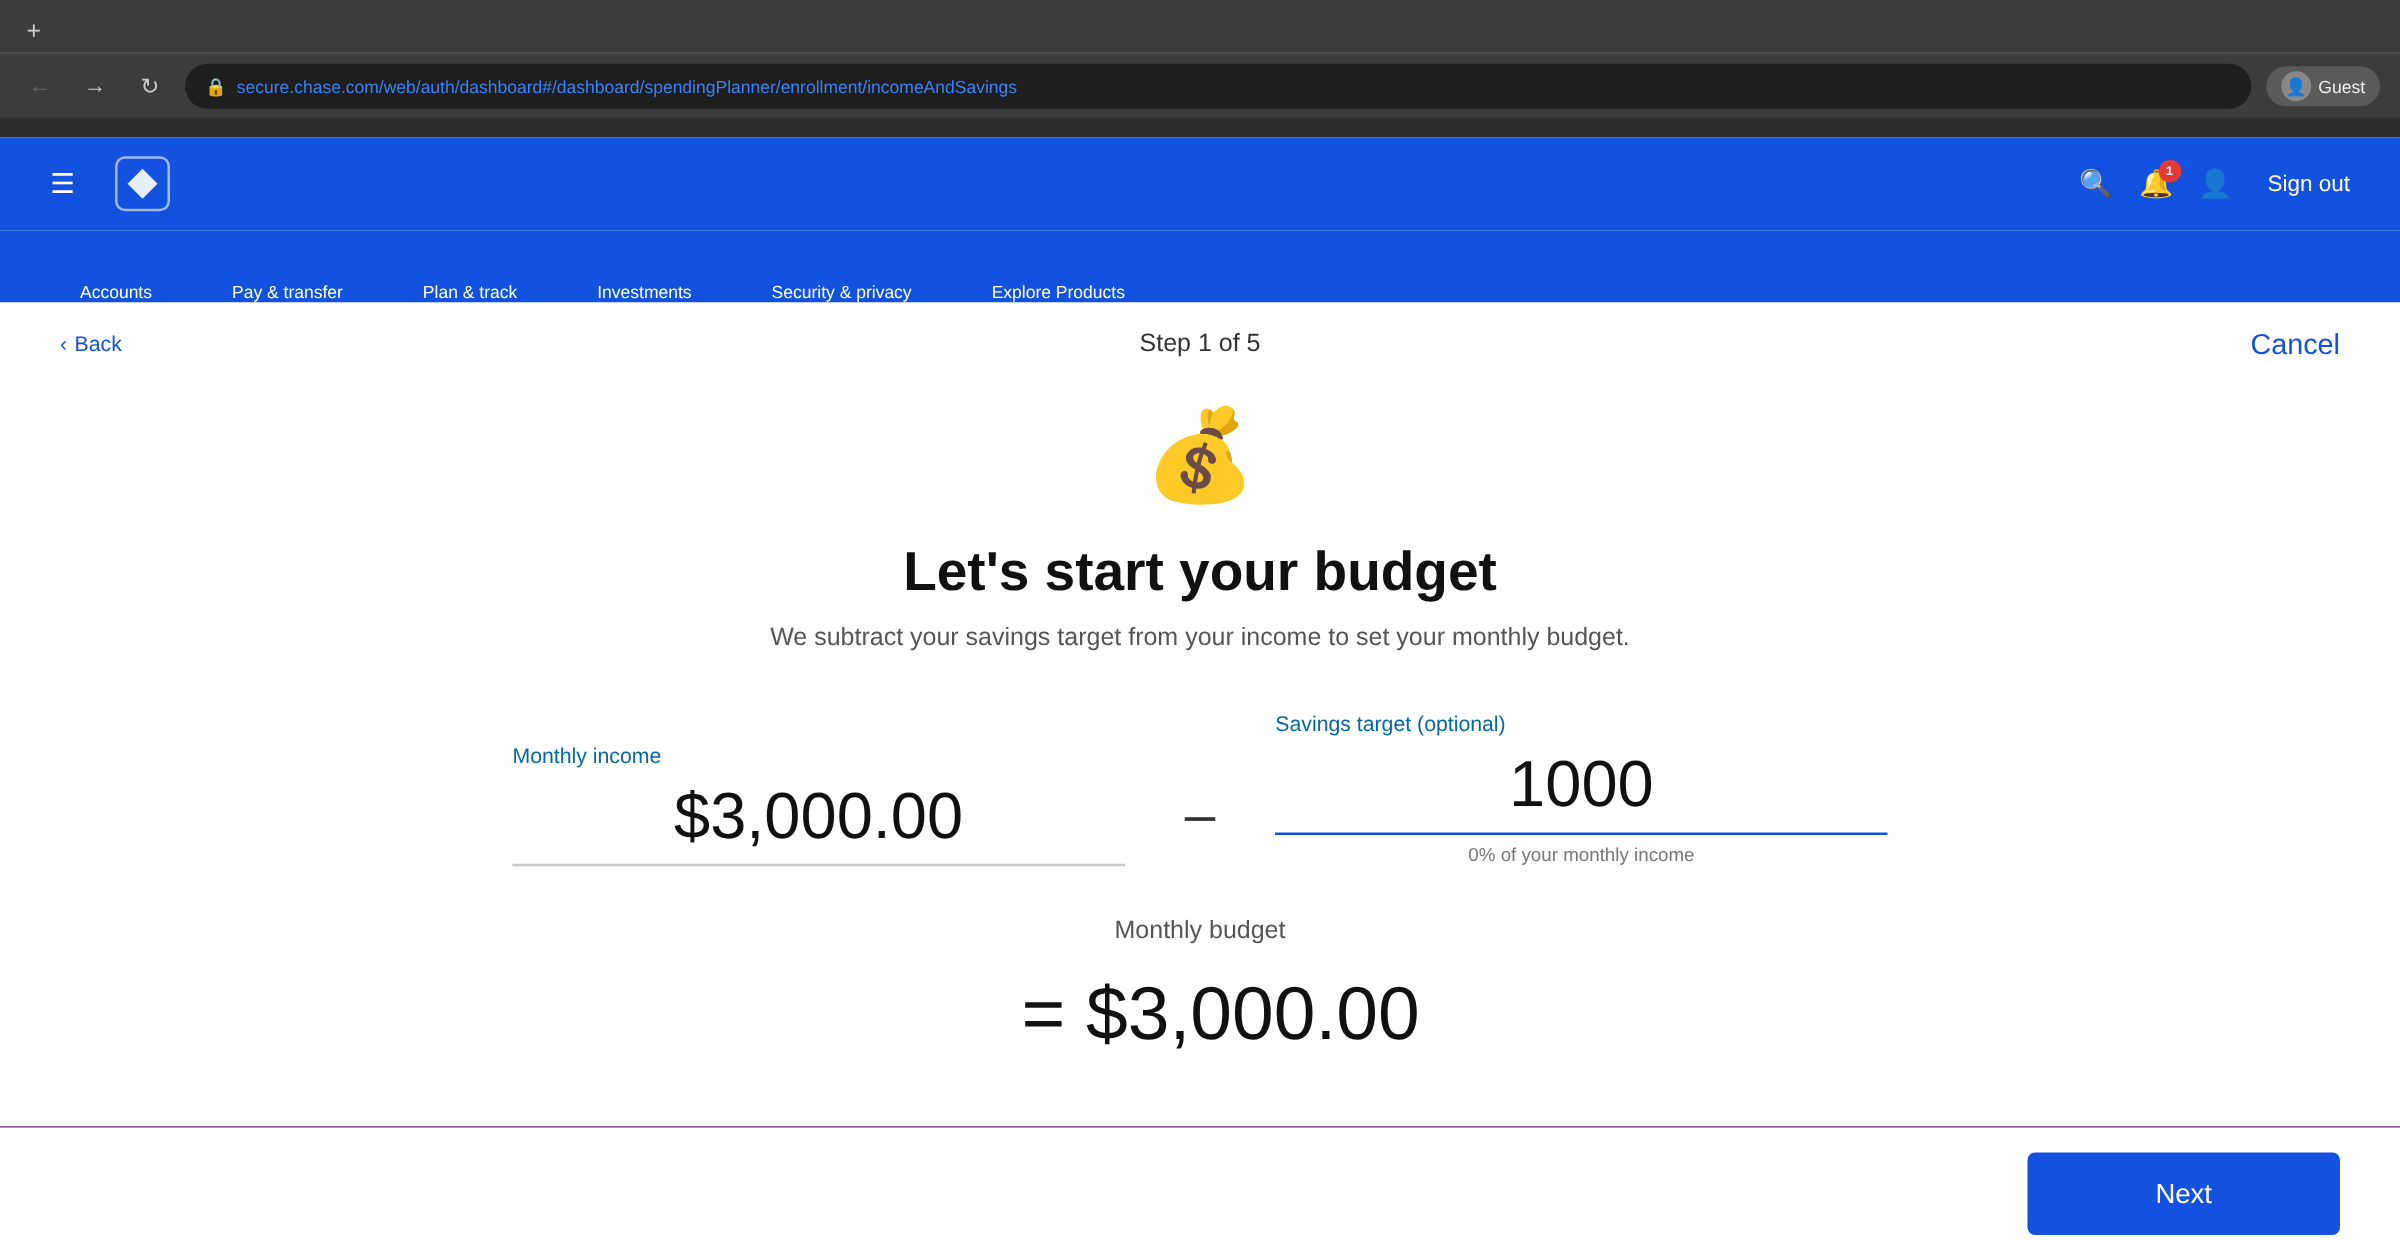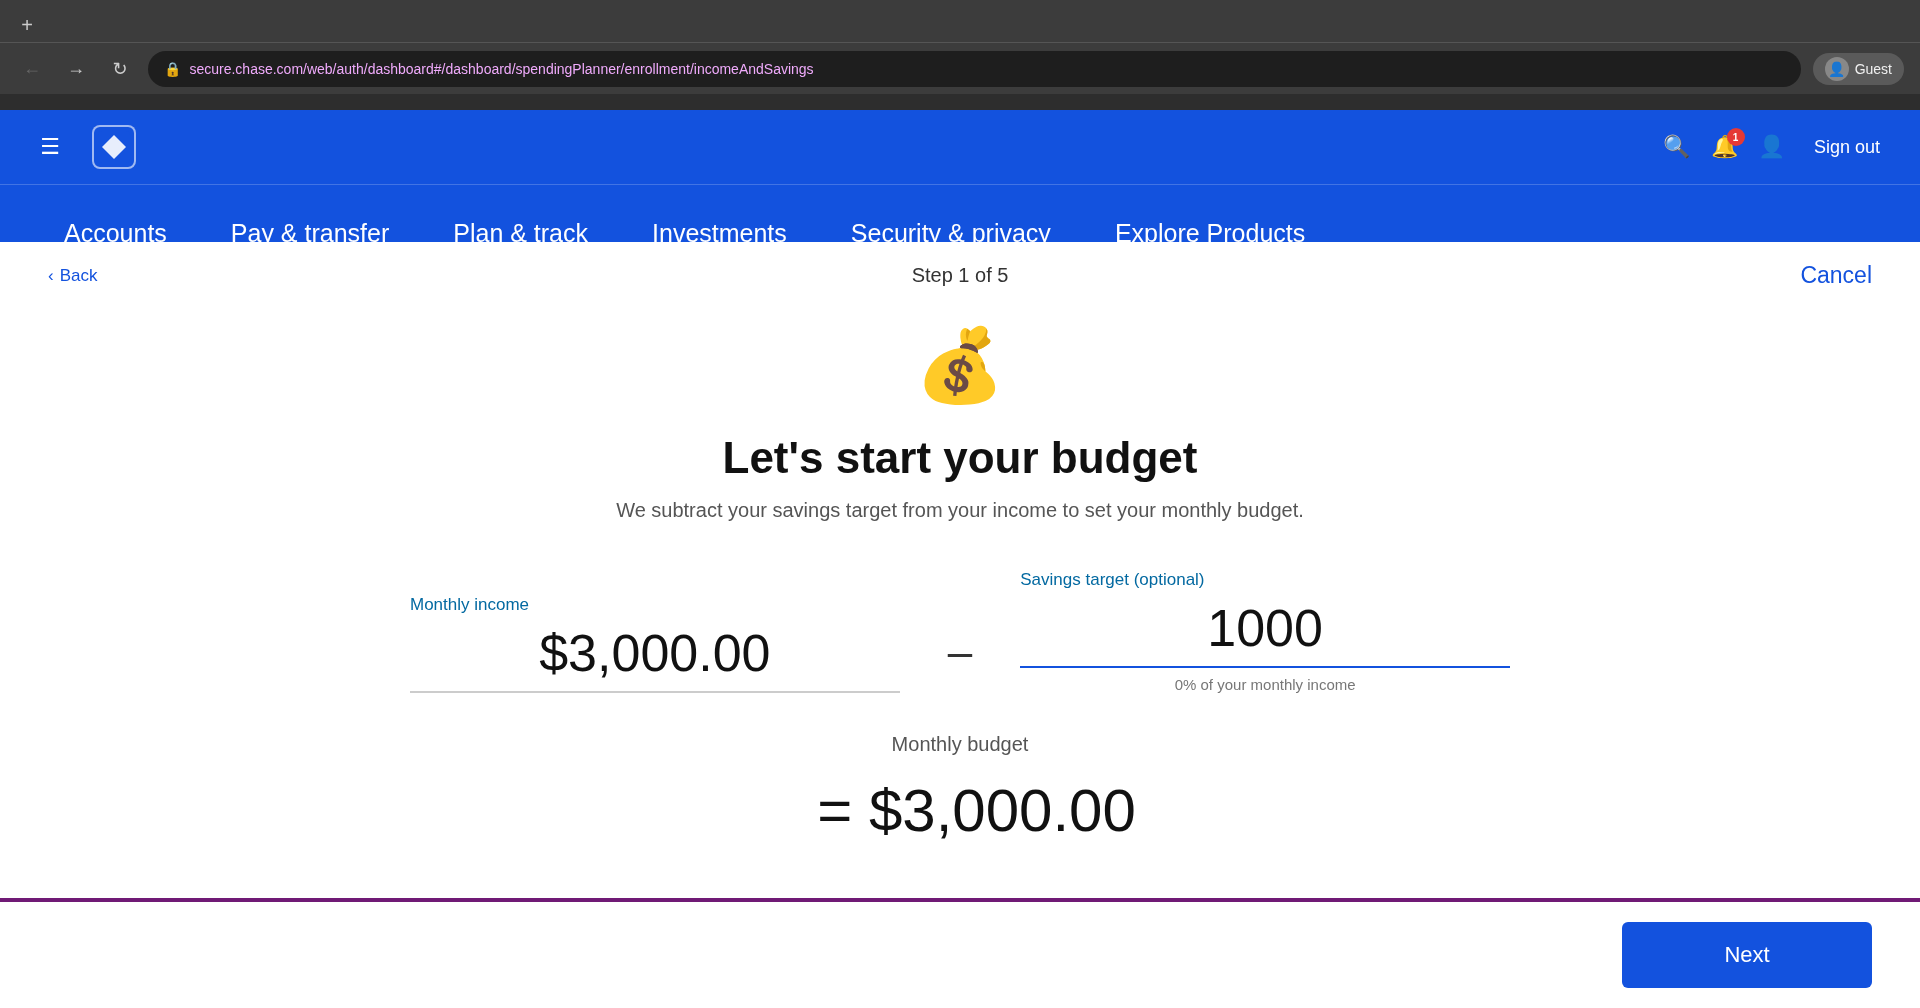--- a/index.html
+++ b/index.html
@@ -68,21 +68,21 @@
       flex: 1;
       height: 36px;
       background: #1e1e1e;
       border-radius: 20px;
       display: flex;
       align-items: center;
       padding: 0 16px;
       gap: 8px;
     }
     .address-icon { color: #aaa; font-size: 14px; }
-    .address-text { color: #f0abfc; font-size: 14px; flex: 1; }
+    .address-text { color: #3b82f6; font-size: 14px; flex: 1; }
     .profile-btn {
       display: flex; align-items: center; gap: 6px;
       background: #5a5a5a; border-radius: 20px;
       padding: 4px 12px;
       color: #f0f0f0; font-size: 14px; cursor: pointer;
     }
     .profile-icon {
       width: 24px; height: 24px; background: #888; border-radius: 50%;
       display: flex; align-items: center; justify-content: center;
       font-size: 14px; color: #fff;
@@ -141,21 +141,21 @@
       background: #1352de;
       height: 58px;
       display: flex;
       align-items: center;
       padding: 0 32px;
       gap: 0;
       border-top: 1px solid rgba(255,255,255,0.2);
     }
     .nav-item {
       color: #fff;
-      font-size: 25px;
+      font-size: 14px;
       font-weight: 500;
       padding: 16px 32px;
       height: 58px;
       display: flex; align-items: center;
       cursor: pointer;
       white-space: nowrap;
       margin-top: 39px;
     }
 
     
@@ -292,21 +292,21 @@
     
     .page-footer {
       position: fixed;
       bottom: 0;
       right: 0;
       width: 100%;
       display: flex;
       justify-content: flex-end;
       padding: 20px 48px;
       background: #fff;
-      border-top: 4px solid #701a75;
+      border-top: 1px solid #701a75;
     }
     .next-btn {
       background: #1352de;
       color: #fff;
       font-size: 22px;
       font-weight: 500;
       padding: 20px 80px;
       border-radius: 6px;
       border: none;
       cursor: pointer;

